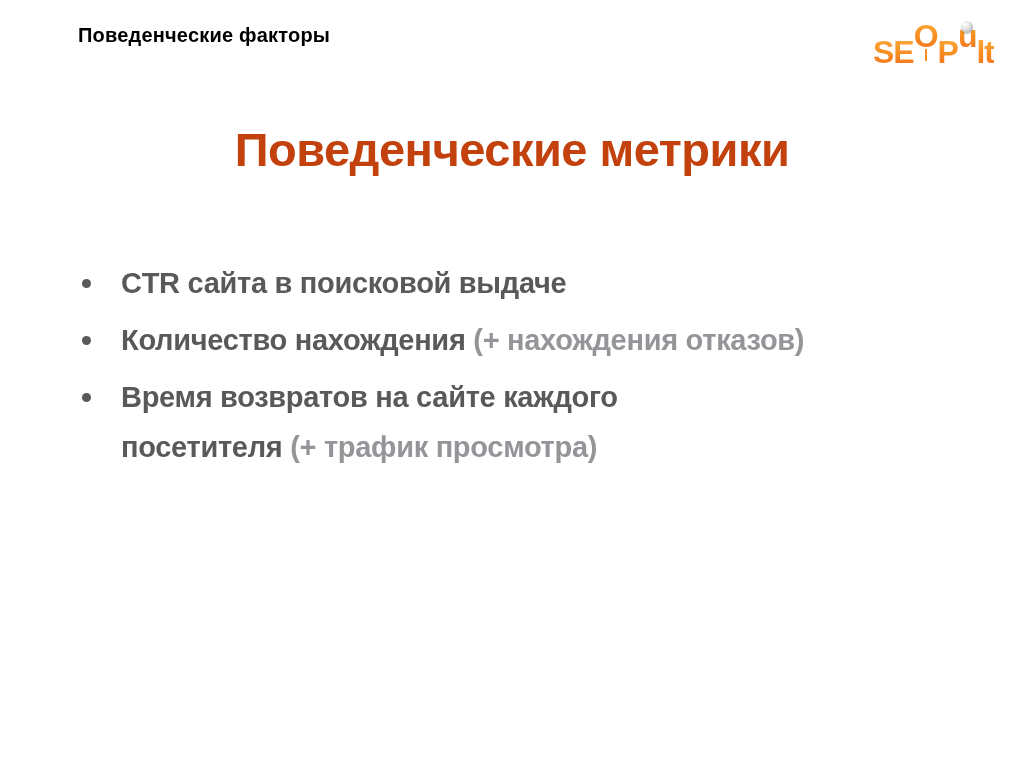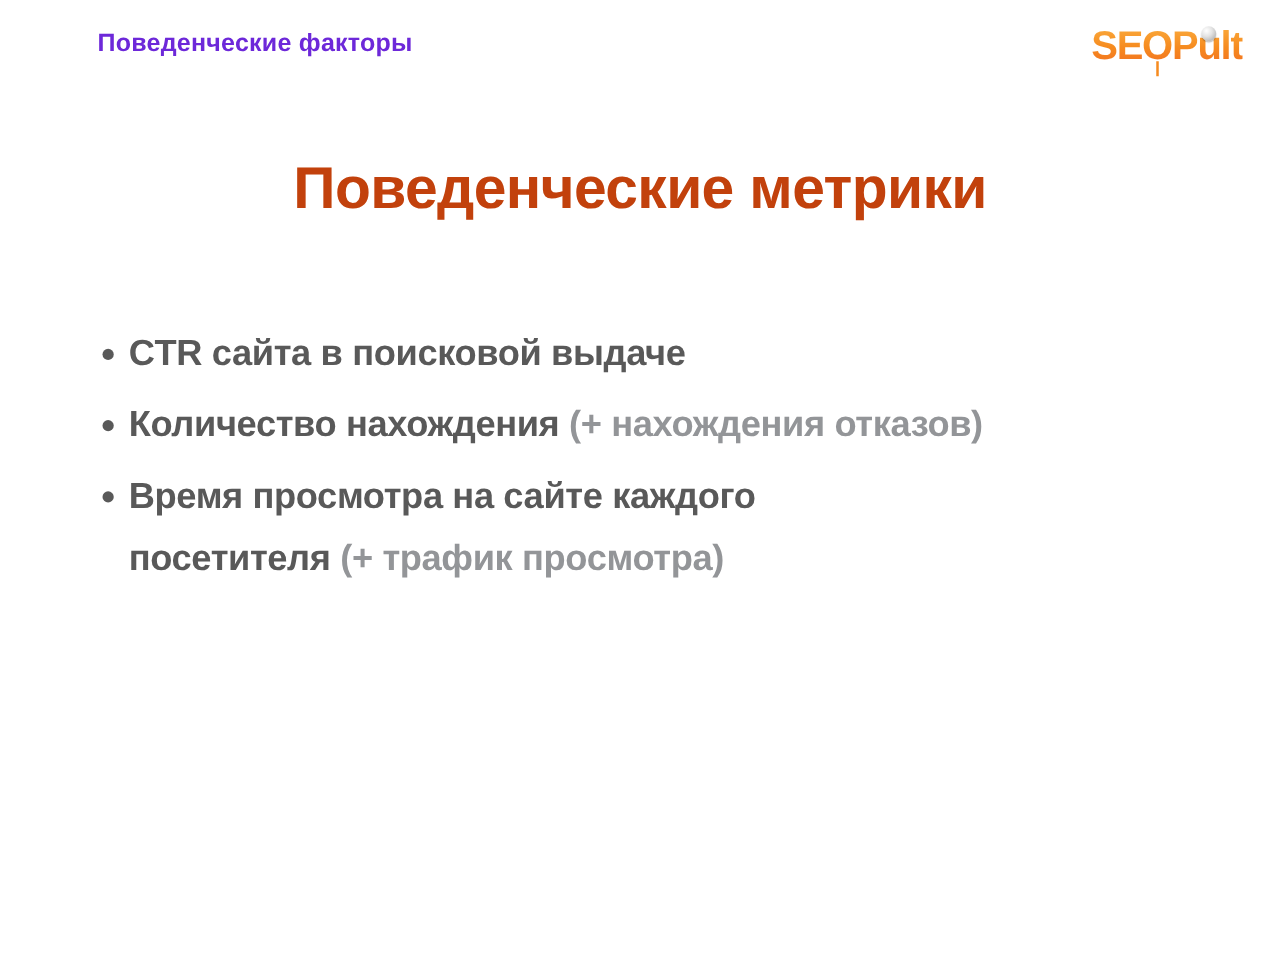--- a/index.html
+++ b/index.html
@@ -7,41 +7,42 @@
   body { font-family: "Liberation Sans", sans-serif; position: relative; }
 
   .slide { position: absolute; inset: 0; background: #ffffff; }
 
   
   .header-label {
     position: absolute;
     left: 78px; top: 24px;
     font-size: 20px;
     font-weight: bold;
-    color: #6d28d9;
+    color: #000000;
     letter-spacing: 0.2px;
   }
 
   
   .logo {
     position: absolute;
     right: 30px; top: 18px;
     height: 42px;
     display: flex;
     align-items: flex-start;
     font-size: 32px;
     font-weight: bold;
     letter-spacing: -1px;
     line-height: 36px;
     color: #f68b1f;
   }
   .logo .lg {
     background: linear-gradient(180deg, #fbb042 0%, #f68b1f 55%, #f26f21 100%);
     -webkit-background-clip: text;
     background-clip: text;
+    margin-top: 16px;
     -webkit-text-fill-color: transparent;
   }
   .logo-o-wrap { position: relative; display: inline-block; }
   .logo-o-line {
     position: absolute;
     left: 50%; bottom: -7px;
     width: 2px; height: 12px;
     background: #f68b1f;
     transform: translateX(-50%);
   }
@@ -81,21 +82,21 @@
     margin-bottom: 7px;
   }
   .bullet-dot {
     flex: 0 0 auto;
     width: 9px; height: 9px;
     border-radius: 50%;
     background: #595959;
     margin: 21px 0 0 4px;
   }
   .bullet-text {
-    margin-left: 12px;
+    margin-left: 30px;
     font-size: 29px;
     font-weight: bold;
     line-height: 50px;
     letter-spacing: -0.3px;
     color: #595959;
     white-space: pre-line;
   }
   .bullet-note { color: #939598; }
 </style>
 </head>
@@ -129,20 +130,20 @@
     </li>
 
 
     <li class="bullet-item">
       <span class="bullet-dot"></span>
       <span class="bullet-text"><span>Количество нахождения </span><span class="bullet-note">(+ нахождения отказов)</span></span>
     </li>
 
     <li class="bullet-item">
       <span class="bullet-dot"></span>
-      <span class="bullet-text"><span>Время просмотра на сайте каждого
+      <span class="bullet-text"><span>Время возвратов на сайте каждого
 посетителя </span><span class="bullet-note">(+ трафик просмотра)</span></span>
     </li>
 
 
   </ul>
 
 </div>
 
 </body></html>

